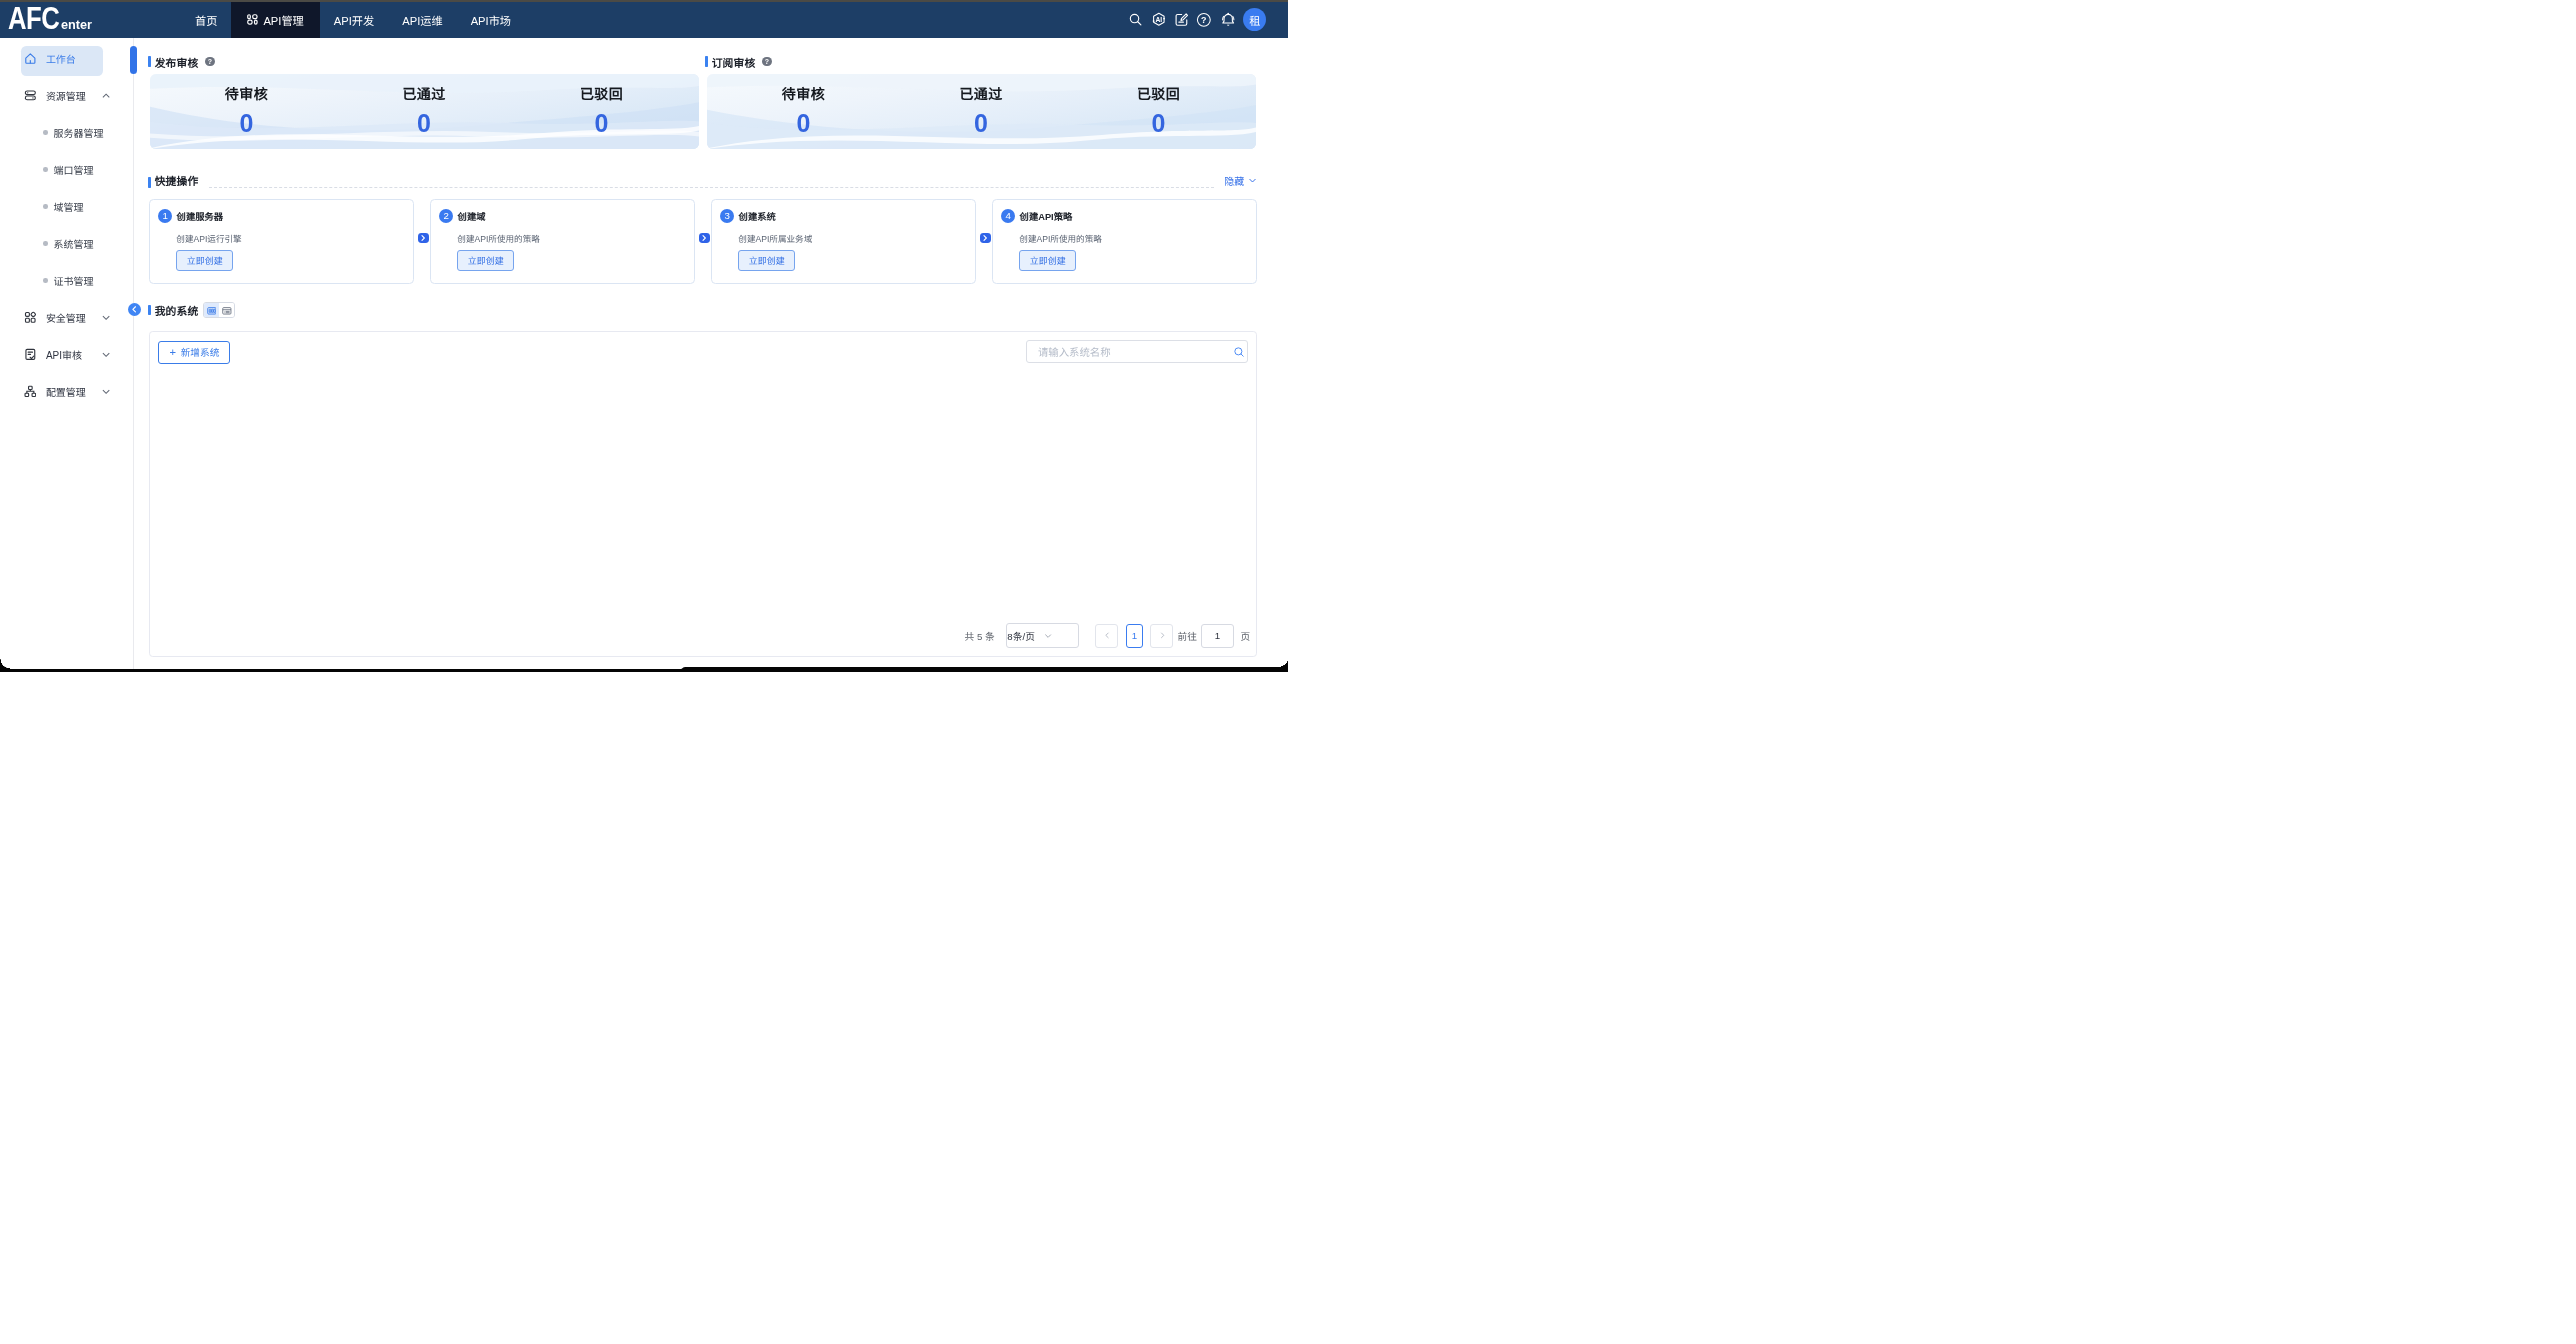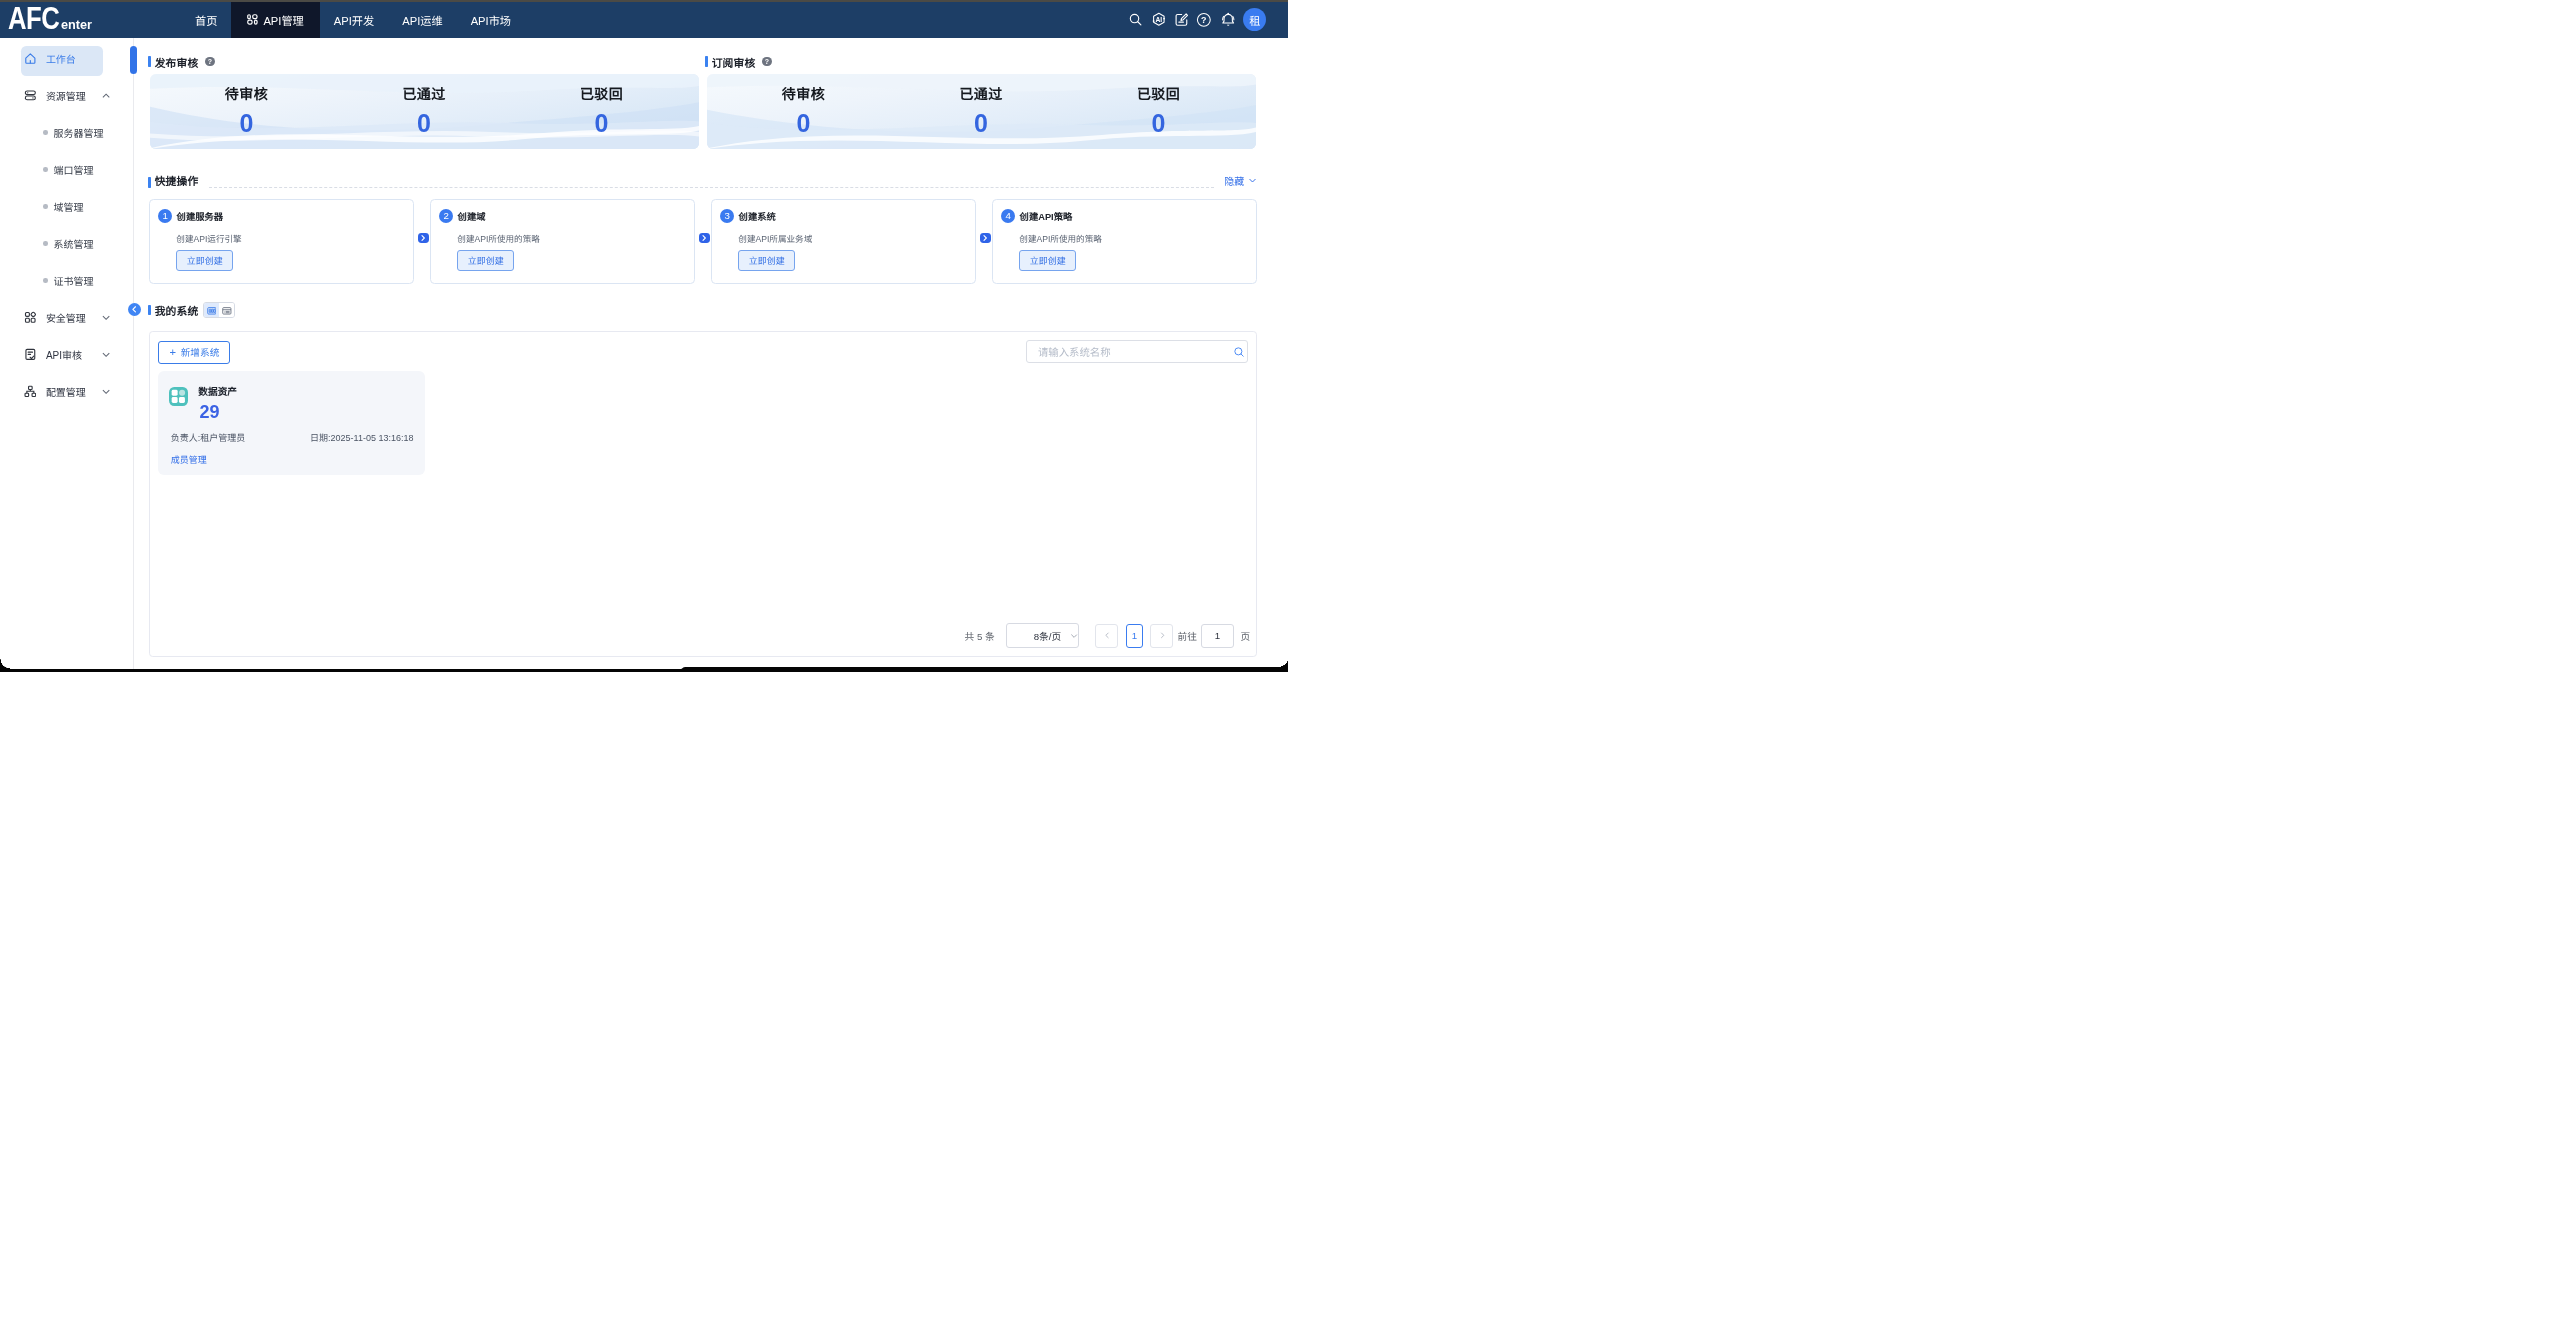--- a/index.html
+++ b/index.html
@@ -72,21 +72,21 @@
 .search .ph{flex:1;margin-left:11.2px;font-size:10.4px;color:#b5bcc9}
 .search svg{margin-right:2.2px}
 .syscard{position:absolute;left:8.2px;top:39px;width:267px;height:104px;background:#f4f6fa;border-radius:6px}
 .syscard .hd{display:flex;margin:16px 0 0 10.8px}
 .tealic{width:18.6px;height:18.6px;border-radius:5.2px;background:#4ec1bd;position:relative;flex:0 0 auto}
 .syscard .nm{margin-left:10.4px;font-size:9.7px;line-height:11.2px;font-weight:bold;color:#1c212b;margin-top:-0.7px}
 .syscard .cnt{position:absolute;left:41px;top:32px;font-size:18px;line-height:18px;font-weight:bold;color:#3c63e4}
 .syscard .meta{position:absolute;left:12.3px;right:12px;top:63px;display:flex;justify-content:space-between;font-size:9px;line-height:9.3px;color:#4c5565}
 .syscard .mm{position:absolute;left:12.3px;top:85px;font-size:9px;line-height:9.3px;color:#3470e8}
 .pgrow{position:absolute;right:6px;bottom:7.8px;display:flex;align-items:center;font-size:9.7px;color:#5e636b}
-.pgsel{width:73px;height:25px;border:0.7px solid #d7dae2;border-radius:3px;margin-left:11.6px;display:flex;align-items:center;justify-content:flex-end;color:#303540}
+.pgsel{width:73px;height:25px;border:0.7px solid #d7dae2;border-radius:3px;margin-left:11.6px;display:flex;align-items:center;justify-content:flex-start;color:#303540}
 .pgbtn{width:23px;height:24px;border:0.7px solid #e2e5ec;border-radius:3px;display:flex;align-items:center;justify-content:center}
 .pgb1{margin-left:16px}
 .pgb2{margin-left:7.5px}
 .pgcur{width:17px;height:24px;border:0.7px solid #3a7cf0;border-radius:3px;margin-left:7.5px;color:#3a7cf0;display:flex;align-items:center;justify-content:center}
 .pginp{width:33px;height:24px;border:0.7px solid #d7dae2;border-radius:3px;margin:0 6.7px 0 4.1px;display:flex;align-items:center;justify-content:center;color:#303540}
 .gow{margin-left:4.1px}
 
 .bb1{position:absolute;bottom:0;left:0;width:100%;height:3.4px;background:#050505;z-index:70}
 .bb2{position:absolute;bottom:0;left:681px;right:0;height:5.2px;background:#050505;z-index:70;border-top-left-radius:4.5px}
 .blc{position:absolute;left:0;bottom:3.4px;width:9.7px;height:9.7px;z-index:71;background:radial-gradient(circle at 9.7px 0px,#fff 9px,#050505 9.3px)}
@@ -360,37 +360,20 @@
 
   <div class="bigpanel">
     <div class="addbtn"><span class="pl">+</span>新增系统</div>
     <div class="search">
         <span class="ph">请输入系统名称</span>
         <svg width="12" height="12" viewBox="0 0 17 17" fill="none" stroke="#4284f4" stroke-width="1.3">
           <circle cx="7.6" cy="7.6" r="5"></circle>
           <path d="M11.3 11.3l3.2 3.2" stroke-linecap="round"></path>
         </svg>
       </div>
-    <div class="syscard">
-      <div class="hd">
-        <span class="tealic"><svg width="18.6" height="18.6" viewBox="0 0 25 25">
-              <rect x="3.6" y="3.6" width="8" height="8.2" rx="2" fill="#fff"></rect>
-              <circle cx="17.6" cy="7.7" r="4.1" fill="#b9e4e2"></circle>
-              <rect x="3.6" y="13.4" width="8" height="8.2" rx="2" fill="#fff"></rect>
-              <rect x="13.4" y="13.4" width="8" height="8.2" rx="2" fill="#fff"></rect>
-            </svg></span>
-        <span class="nm">数据资产</span>
-      </div>
-      <div class="cnt">29</div>
-      <div class="meta">
-          <span>负责人:租户管理员</span>
-          <span>日期:2025-11-05 13:16:18</span>
-        </div>
-      <div class="mm">成员管理</div>
-    </div>
     <div class="pgrow">
       <span>共 5 条</span>
       <span class="pgsel">8条/页<svg width="8.2" height="8.2" viewBox="0 0 11 11" fill="none" stroke="#9aa0ab" stroke-width="1.2" style="margin-left:9px">
             <path d="M1.8 3.5L5.5 7.2 9.2 3.5"></path>
           </svg></span>
       <span class="pgbtn pgb1">
           <svg width="6.7" height="6.7" viewBox="0 0 9 9" fill="none" stroke="#b6bcc6" stroke-width="1.3">
             <path d="M6 1L2.5 4.5 6 8"></path>
           </svg>
         </span>

